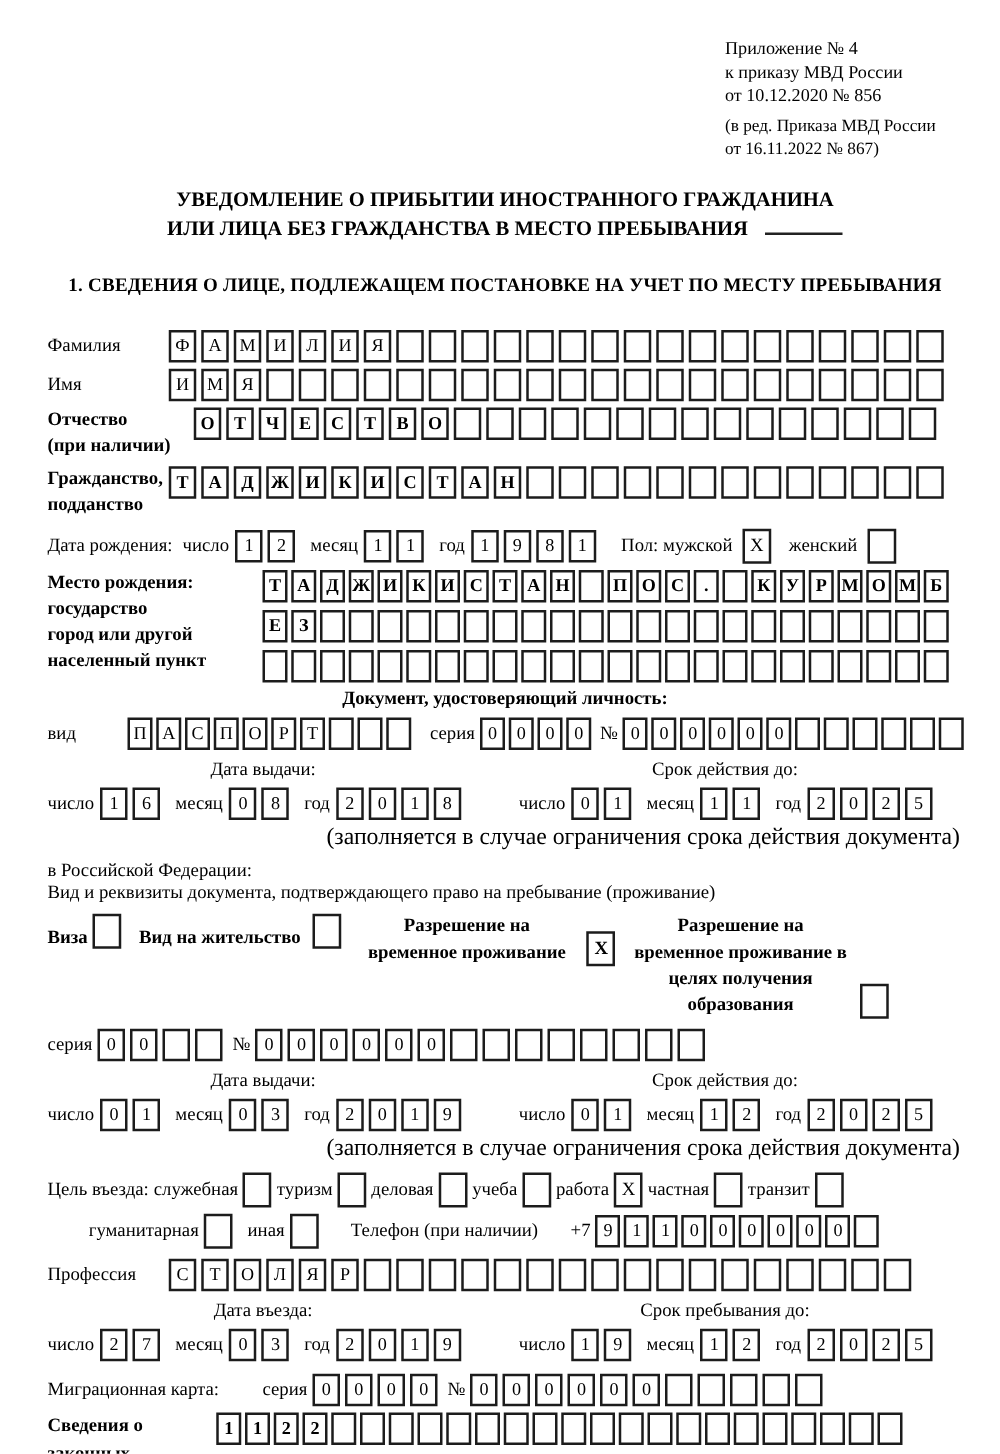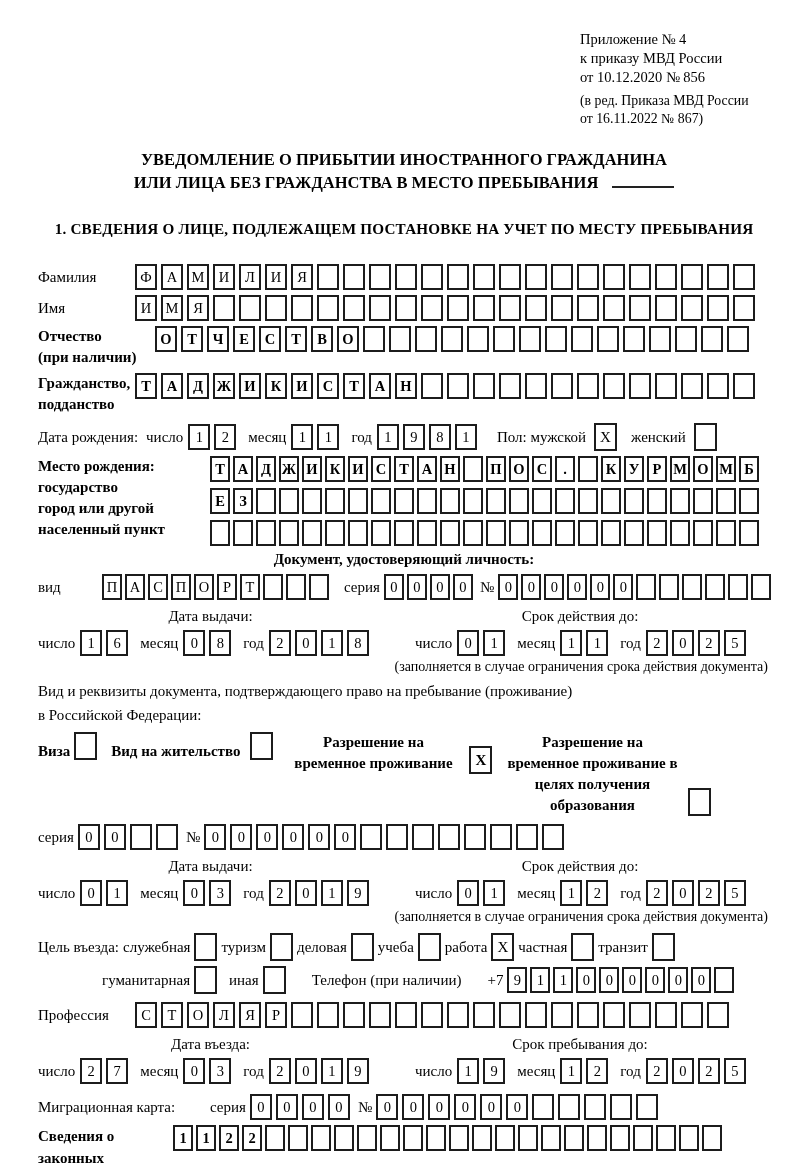--- a/index.html
+++ b/index.html
@@ -40,21 +40,21 @@
 
   .dategrp { display:flex; align-items:center; }
   .dategrp .dlbl { margin-right:5px; }
   .dategrp .cells { margin-right:8px; }
   .datesec { display:flex; margin-top:8px; }
   .datecol1 { width:377px; flex:none; }
   .datecol2 { flex:1; }
   .datehead { margin-bottom:5px; }
   .datehead.c1 { text-align:center; width:345px; }
   .datehead.c2 { text-align:center; width:330px; }
-  .note { font-size:14px; text-align:right; margin:3px 2px 8px 0; }
+  .note { font-size:19px; text-align:right; margin:3px 2px 8px 0; }
 
   .optpair { display:flex; align-items:flex-end; column-gap:10px; }
   .optlabel { width:172px; text-align:center; line-height:21px; flex:none; }
 
   .gap6 { column-gap:4px;align-items:center; } .gap8 { column-gap:8px; } .gap14 { column-gap:14px; }
   .mt8 { margin-top:8px; } .mt4 { margin-top:4px; }
 </style>
 </head>
 <body>
 
@@ -399,22 +399,22 @@
             <span class="cell">2</span>
             <span class="cell">0</span>
             <span class="cell">2</span>
             <span class="cell">5</span>
           </span>
       </div>
     </div>
   </div>
   <div class="note">(заполняется в случае ограничения срока действия документа)</div>
 
+  <div style="margin-top:7px">в Российской Федерации:</div>
   <div>Вид и реквизиты документа, подтверждающего право на пребывание (проживание)</div>
-  <div style="margin-top:7px">в Российской Федерации:</div>
 
   <div class="row top gap14 mt8">
     <span class="optpair" style="column-gap:4px">
       <span class="lbl">Виза</span>
       <span class="checkbox"></span>
     </span>
     <span class="optpair">
       <span class="lbl">Вид на жительство</span>
       <span class="checkbox"></span>
     </span>
@@ -514,21 +514,21 @@
     <span class="lbl">учеба</span>
     <span class="checkbox"></span>
     <span class="lbl">работа</span>
     <span class="checkbox">X</span>
     <span class="lbl">частная</span>
     <span class="checkbox"></span>
     <span class="lbl">транзит</span>
     <span class="checkbox"></span>
   </div>
 
-  <div class="row gap6 mt4" style="margin-left:64px">
+  <div class="row gap6 mt4" style="margin-left:33px">
     <span class="lbl">гуманитарная</span>
     <span class="checkbox"></span>
     <span class="lbl" style="margin-left:8px">иная</span>
     <span class="checkbox"></span>
     <span class="lbl" style="margin-left:22px">Телефон (при наличии)</span>
     <span class="lbl" style="margin-left:22px">+7</span>
     <span class="cells tight">
         <span class="cell">9</span>
         <span class="cell">1</span>
         <span class="cell">1</span>

